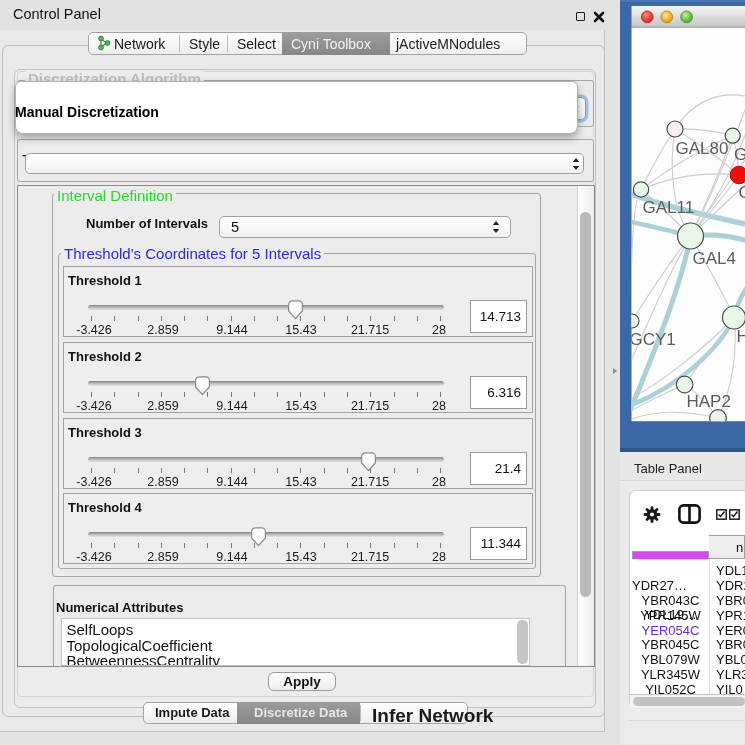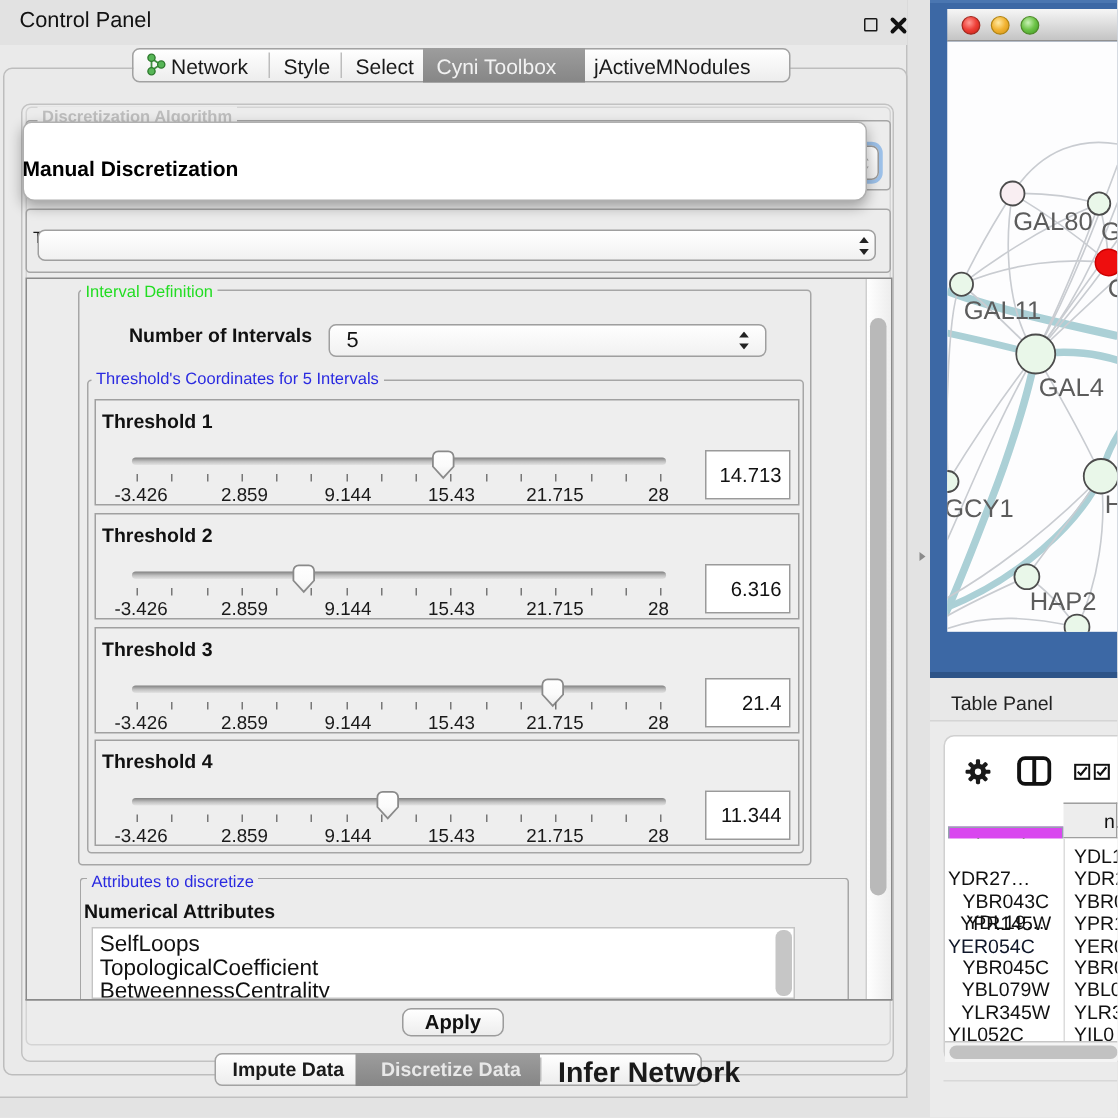--- a/index.html
+++ b/index.html
@@ -1,19 +1,19 @@
 <!DOCTYPE html>
 <html><head><meta charset="utf-8">
 <style>
 *{margin:0;padding:0;box-sizing:border-box;}
 html,body{width:745px;height:745px;background:#e3e3e3;font-family:"Liberation Sans",sans-serif;}
 #root{position:relative;width:745px;height:745px;overflow:hidden;}
 .abs{position:absolute;}
 .grp{position:absolute;border:1px solid #a6a6a6;border-radius:3px;}
-.gtitle{position:absolute;background:#ececec;padding:0 3px;font-size:11px;line-height:15px;white-space:nowrap;}
+.gtitle{position:absolute;background:#ececec;padding:0 3px;font-size:15px;line-height:15px;white-space:nowrap;}
 </style></head><body>
 <div id="root">
 
 <div class="abs" style="left:0;top:0;width:605px;height:732px;background:#eaeaea;border-right:1px solid #c0c0c0;border-bottom:1px solid #c0c0c0;"></div>
 <div class="abs" style="left:0;top:0;width:605px;height:29.5px;background:#e2e2e2;"></div>
 <div class="abs" style="left:0;top:732px;width:620px;height:13px;background:#e3e3e3;"></div>
 <div class="abs" style="left:1.5px;top:45px;width:603px;height:672px;background:#eaeaea;border:1px solid #bdbdbd;border-radius:6px;"></div>
 <div class="abs" style="left:14px;top:68.5px;width:581.5px;height:639.5px;background:#ececec;border:1px solid #c2c2c2;border-radius:6px;"></div>
 <div class="abs" style="left:16.5px;top:70.5px;width:577px;height:626px;border:1px solid #d4d4d4;border-radius:4px;"></div>
 <div class="abs" style="left:13px;top:6px;font-size:14.5px;color:#111;">Control Panel</div>
@@ -207,21 +207,20 @@
 <div class="abs" style="left:440.0px;top:543px;width:1px;height:5px;background:#777;"></div>
 <div class="abs" style="left:64px;top:550px;width:60px;text-align:center;font-size:12.5px;color:#1a1a1a;">-3.426</div>
 <div class="abs" style="left:133px;top:550px;width:60px;text-align:center;font-size:12.5px;color:#1a1a1a;">2.859</div>
 <div class="abs" style="left:202px;top:550px;width:60px;text-align:center;font-size:12.5px;color:#1a1a1a;">9.144</div>
 <div class="abs" style="left:271px;top:550px;width:60px;text-align:center;font-size:12.5px;color:#1a1a1a;">15.43</div>
 <div class="abs" style="left:340px;top:550px;width:60px;text-align:center;font-size:12.5px;color:#1a1a1a;">21.715</div>
 <div class="abs" style="left:409px;top:550px;width:60px;text-align:center;font-size:12.5px;color:#1a1a1a;">28</div>
 <div class="abs" style="left:470px;top:527px;width:57px;height:33px;background:#ffffff;border:1.5px solid #9a9a9a;"></div>
 <div class="abs" style="left:470px;top:536px;width:51px;text-align:right;font-size:13.5px;color:#111;">11.344</div>
 <div class="grp" style="left:53px;top:585px;width:513px;height:81px;border-bottom:none;border-radius:3px 3px 0 0;"></div>
-<div class="gtitle" style="left:58px;top:581px;color:#2a2ae0;">Attributes to discretize</div>
 <div class="abs" style="left:56px;top:600px;font-size:13px;font-weight:bold;color:#111;">Numerical Attributes</div>
 <div class="abs" style="left:61px;top:618px;width:469px;height:48px;background:#ffffff;border:1px solid #c4c4c4;overflow:hidden;">
       <div style="position:absolute;left:4.5px;top:3px;font-size:15px;color:#111;line-height:15.5px;">SelfLoops<br>TopologicalCoefficient<br>BetweennessCentrality</div>
     </div>
 <div class="abs" style="left:517px;top:620px;width:11px;height:44px;background:#c6c6c6;border-radius:5px;"></div>
 <div class="abs" style="left:17px;top:666px;width:578px;height:1px;background:#8a8a8a;"></div>
 <div class="abs" style="left:268px;top:672px;width:68px;height:19px;background:linear-gradient(#ffffff,#ededed);border:1px solid #9c9c9c;border-radius:6px;text-align:center;font-size:13.5px;font-weight:bold;color:#111;line-height:17px;">Apply</div>
 <div class="abs" style="left:143px;top:702px;width:325px;height:22px;background:linear-gradient(#ffffff,#ededed);border:1px solid #a2a2a2;border-radius:5px;"></div>
 <div class="abs" style="left:237px;top:702px;width:123px;height:22px;background:linear-gradient(#9d9d9d,#868686);"></div>
 <div class="abs" style="left:360px;top:705px;width:1px;height:16px;background:#bdbdbd;"></div>
@@ -355,27 +354,27 @@
 <div class="abs" style="left:709px;top:535px;width:36px;height:24px;background:#ededed;border:1px solid #9f9f9f;border-left:none;font-size:13px;color:#111;line-height:23px;padding-left:27px;">n…</div>
 <div class="abs" style="left:632px;top:559px;width:113px;height:134.5px;background:#ffffff;overflow:hidden;">
 <div style="position:absolute;left:0;top:4px;width:77px;text-align:center;font-size:13px;color:#111;margin-top:44px;">YDL19…</div>
 <div style="position:absolute;left:84px;top:4px;font-size:13px;color:#111;white-space:nowrap;">YDL1</div>
 <div style="position:absolute;left:0;top:19px;width:77px;text-align:left;font-size:13px;color:#111;">YDR27…</div>
 <div style="position:absolute;left:84px;top:19px;font-size:13px;color:#111;white-space:nowrap;">YDR2</div>
 <div style="position:absolute;left:0;top:34px;width:77px;text-align:center;font-size:13px;color:#111;">YBR043C</div>
 <div style="position:absolute;left:84px;top:34px;font-size:13px;color:#111;white-space:nowrap;">YBR0</div>
 <div style="position:absolute;left:0;top:49px;width:77px;text-align:center;font-size:13px;color:#111;">YPR145W</div>
 <div style="position:absolute;left:84px;top:49px;font-size:13px;color:#111;white-space:nowrap;">YPR1</div>
-<div style="position:absolute;left:0;top:64px;width:77px;font-size:13px;color:#0f172a;">YER054C</div>
+<div style="position:absolute;left:0;top:64px;width:77px;text-align:center;font-size:13px;color:#6d28d9;">YER054C</div>
 <div style="position:absolute;left:84px;top:64px;font-size:13px;color:#111;white-space:nowrap;">YER0</div>
 <div style="position:absolute;left:0;top:78px;width:77px;text-align:center;font-size:13px;color:#111;">YBR045C</div>
 <div style="position:absolute;left:84px;top:78px;font-size:13px;color:#111;white-space:nowrap;">YBR0</div>
 <div style="position:absolute;left:0;top:93px;width:77px;text-align:center;font-size:13px;color:#111;">YBL079W</div>
 <div style="position:absolute;left:84px;top:93px;font-size:13px;color:#111;white-space:nowrap;">YBL0</div>
 <div style="position:absolute;left:0;top:108px;width:77px;text-align:center;font-size:13px;color:#111;">YLR345W</div>
 <div style="position:absolute;left:84px;top:108px;font-size:13px;color:#111;white-space:nowrap;">YLR3</div>
-<div style="position:absolute;left:0;top:123px;width:77px;text-align:left;font-size:13px;color:#111;">YIL052C</div>
+<div style="position:absolute;left:0;top:123px;width:77px;text-align:center;font-size:13px;color:#111;">YIL052C</div>
 <div style="position:absolute;left:84px;top:123px;font-size:13px;color:#111;white-space:nowrap;">YIL0</div>
 <div style="position:absolute;left:76.5px;top:0;width:1px;height:135px;background:#dcdcdc;"></div>
 </div>
 <div class="abs" style="left:630px;top:693.5px;width:115px;height:14px;background:#f4f4f4;border-top:1px solid #c6c6c6;"></div>
 <div class="abs" style="left:633px;top:696.5px;width:112px;height:9.5px;background:#c2c2c2;border-radius:5px;"></div>
 <div class="abs" style="left:629px;top:720px;width:116px;height:1px;background:#d8d8d8;"></div>
 </div>
 </body></html>

